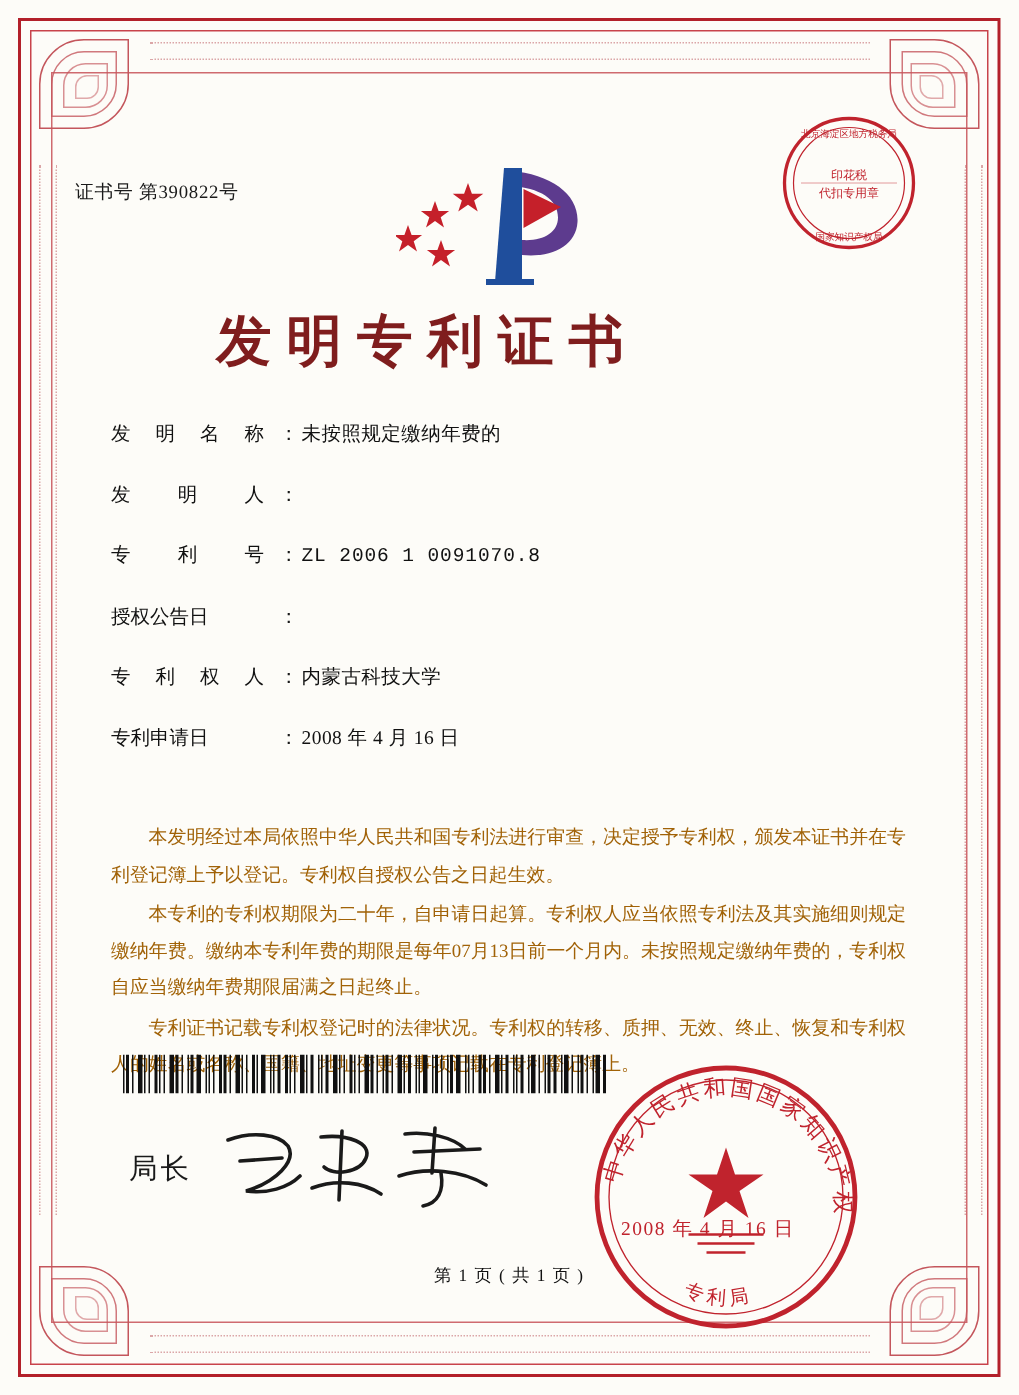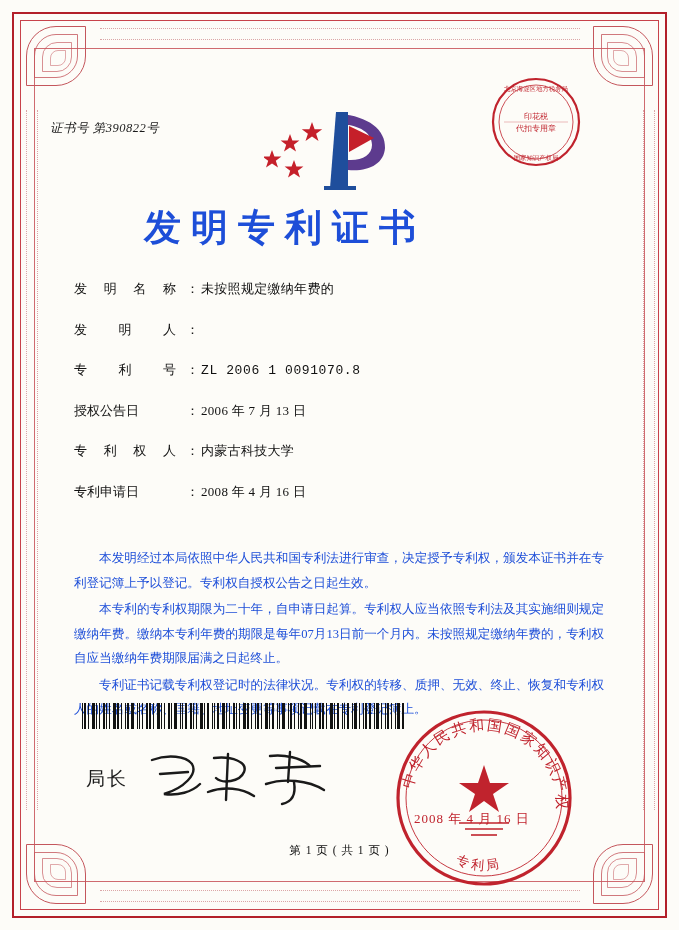--- a/index.html
+++ b/index.html
@@ -91,46 +91,45 @@
     left: 34px; top: 48px;
     width: 611px; height: 834px;
   }
 
   .cert-number {
     position: absolute;
     left: 16px; top: 72px;
     font-size: 12.5px;
     letter-spacing: .5px;
     color: #1a1a1a;
-    font-style: italic;
   }
 
   
   .emblem {
     position: absolute;
     left: 230px; top: 60px;
     width: 140px; height: 86px;
   }
 
   .doc-title {
     position: absolute;
     left: 0; top: 155px;
     width: 502px;
     text-align: center;
     font-size: 37px;
     font-weight: bold;
     letter-spacing: 10px;
     font-family: "DejaVu Serif", "Liberation Serif", serif;
-    color: #1d4ed8;
+    color: #7f1d1d;
   }
 
   
   .stamp-top {
     position: absolute;
-    left: 456px; top: 28px;
+    left: 486px; top: 28px;
     width: 92px; height: 92px;
   }
 
   
   .fields {
     position: absolute;
     left: 40px; top: 232px;
     width: 540px;
   }
   .field {
@@ -167,21 +166,21 @@
   }
 
   
   .paragraphs {
     position: absolute;
     left: 40px; top: 498px;
     width: 530px;
     font-size: 12.6px;
     line-height: 1.95;
     text-align: justify;
-    color: #1d4ed8;
+    color: #a16207;
   }
   .paragraphs p {
     margin: 0 0 2px 0;
     text-indent: 25px;
   }
 
   
   .barcode {
     position: absolute;
     left: 48px; top: 655px;
@@ -338,21 +337,20 @@
           <span>利</span>
           <span>号</span>
         </div>
         <div class="colon">：</div>
         <div class="value latin">ZL 2006 1 0091070.8</div>
       </div>
 
       <div class="field">
         <div class="label">授权公告日</div>
         <div class="colon">：</div>
-        <div class="value">2006 年 7 月 13 日</div>
       </div>
 
       <div class="field">
         <div class="label spread">
           <span>专</span>
           <span>利</span>
           <span>权</span>
           <span>人</span>
         </div>
         <div class="colon">：</div>

